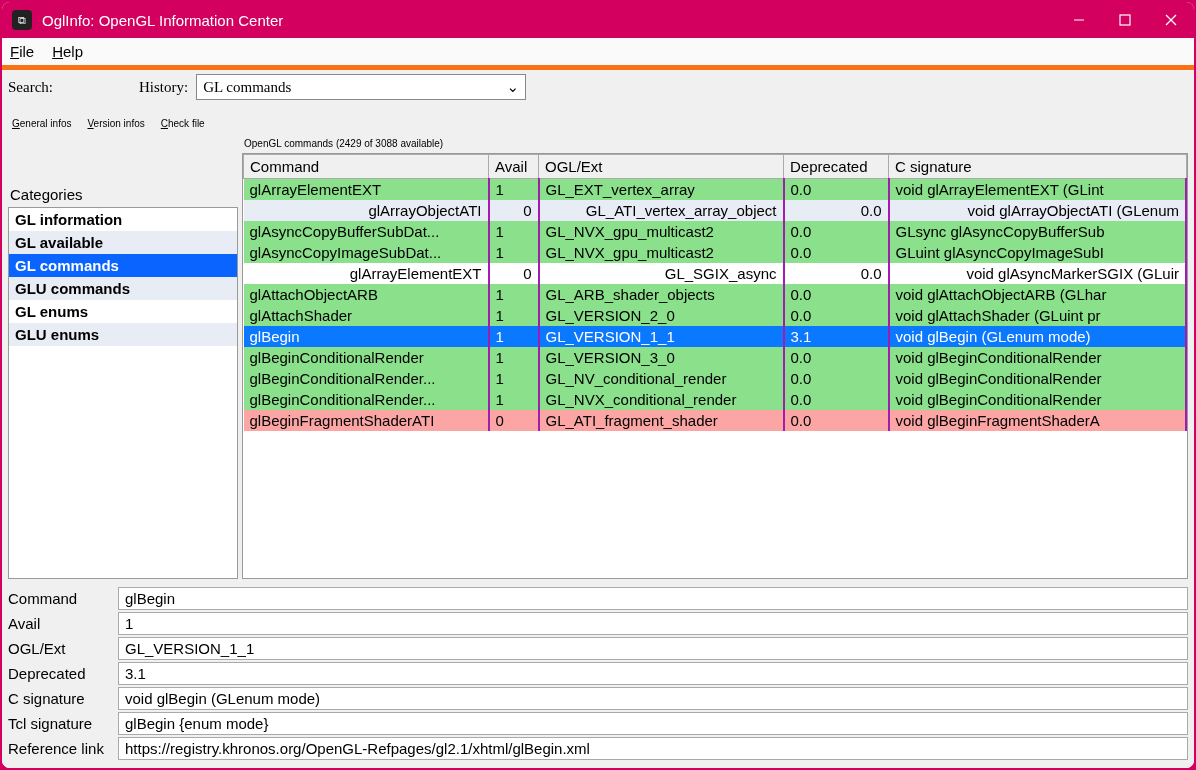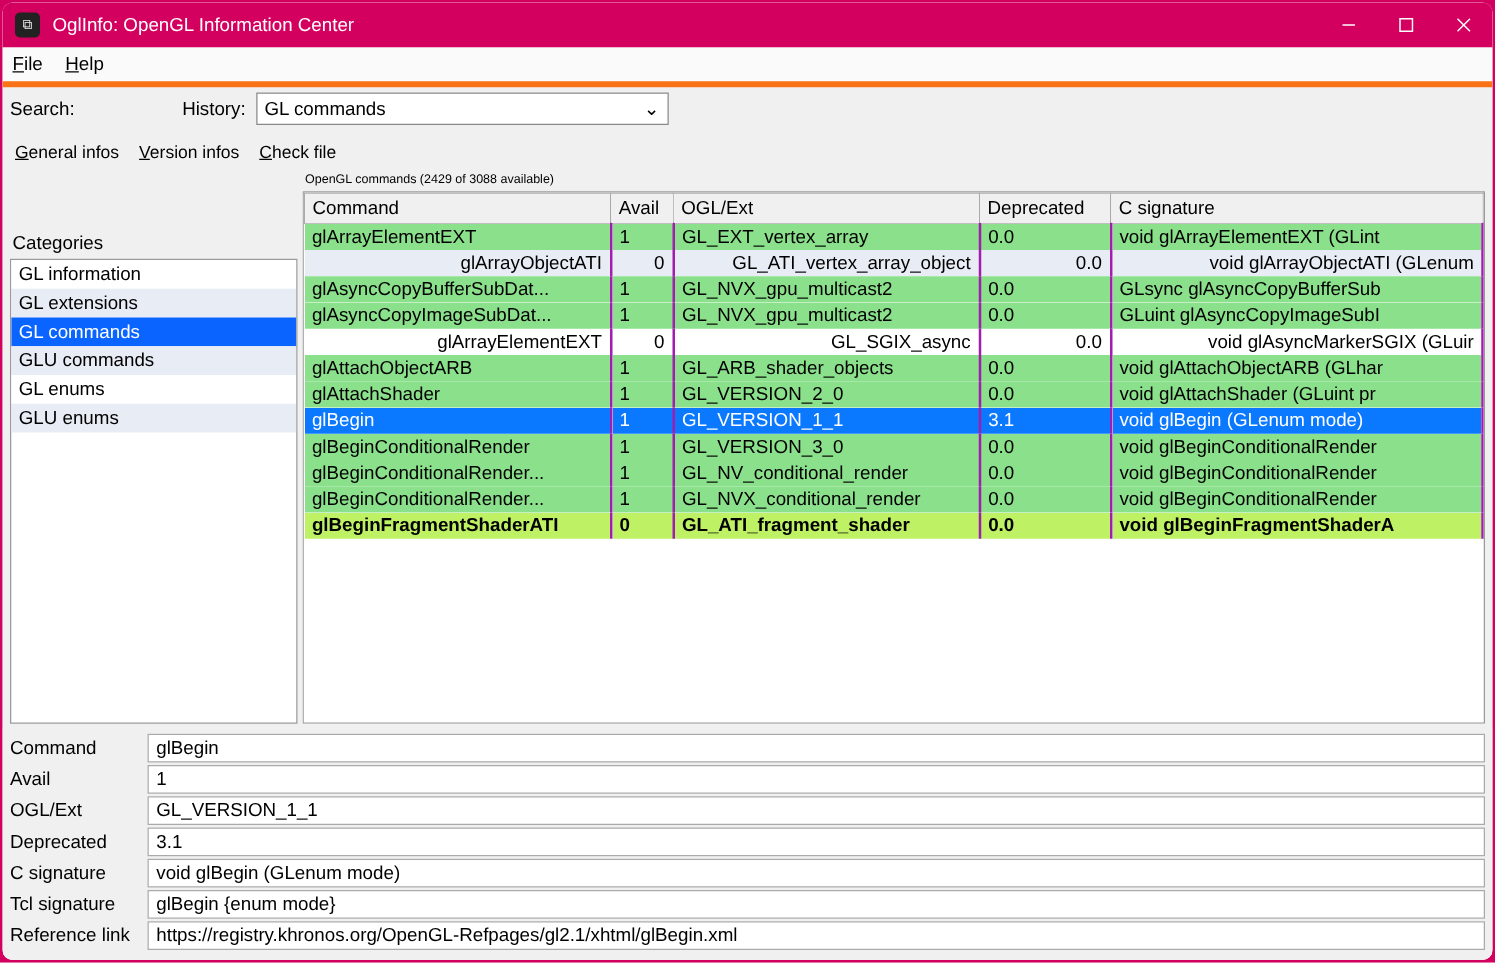--- a/index.html
+++ b/index.html
@@ -56,20 +56,21 @@
   }
   .menuitem { font-size:15px; }
   .menuitem .ul { text-decoration: underline; }
   .searchrow {
     display:flex;
     align-items:center;
     height: 34px;
     background:#f0f0f0;
     padding: 0 6px;
     gap: 8px;
+    font-family: Liberation Serif, serif;
   }
   .searchrow label { font-size:15px; }
   .history-select {
     width: 330px;
     height: 26px;
     border:1px solid #888;
     background:#fff;
     display:flex;
     align-items:center;
     justify-content:space-between;
@@ -79,21 +80,21 @@
   .tabrow {
     display:flex;
     align-items:flex-end;
     height: 30px;
     padding: 0 4px;
     gap: 4px;
     background:#f0f0f0;
   }
   .tab {
     padding: 4px 6px;
-    font-size:14px;
+    font-size:10px;
     border-bottom: 1px solid transparent;
   }
   .tab .ul { text-decoration: underline; }
   .content {
     flex:1;
     display:flex;
     flex-direction:column;
     background:#f0f0f0;
     overflow:hidden;
   }
@@ -112,20 +113,21 @@
   }
   .cathead {
     font-size:15px;
     padding: 2px 2px 4px 2px;
   }
   .catlist {
     flex:1;
     background:#fff;
     border:1px solid #999;
     overflow:auto;
+    font-weight:bold;
   }
   .catitem {
     padding:3px 6px;
     font-size:15px;
     background:#e8ecf4;
   }
   .catitem.alt { background:#fff; }
   .catitem.selected { background:#0a64ff; color:#fff; }
   .mainpane {
     flex:1;
@@ -160,21 +162,21 @@
     padding:2px 6px;
     font-size:15px;
     white-space:nowrap;
     overflow:hidden;
     text-overflow:ellipsis;
   }
   tr.avail td { background:#8be08b; }
   tr.unavail td { background:#fff;text-align:right; }
   tr.unavail.alt td { background:#e8ecf4; }
   tr.selected td { background:#0a78ff; color:#fff; }
-  tr.partial td { background:#bef264;font-weight:bold; }
+  tr.partial td { background:#fca5a5; }
   .details {
     background:#f0f0f0;
     padding: 4px 6px 6px 6px;
   }
   .drow {
     display:flex;
     align-items:center;
     margin-bottom:2px;
   }
   .dlabel {
@@ -240,21 +242,21 @@
     <div class="tab"><span class="ul">V</span>ersion infos</div>
     <div class="tab"><span class="ul">C</span>heck file</div>
   </div>
 
   <div class="content">
     <div class="upper">
       <div class="catpane">
         <div class="cathead">Categories</div>
         <div class="catlist" id="catlist">
             <div class="catitem alt">GL information</div>
-            <div class="catitem">GL extensions</div>
+            <div class="catitem">GL available</div>
             <div class="catitem selected">GL commands</div>
             <div class="catitem">GLU commands</div>
             <div class="catitem alt">GL enums</div>
             <div class="catitem">GLU enums</div>
           </div>
       </div>
       <div class="mainpane">
         <div class="mainhead">OpenGL commands (2429 of 3088 available)</div>
         <div class="tablewrap">
           <table>

